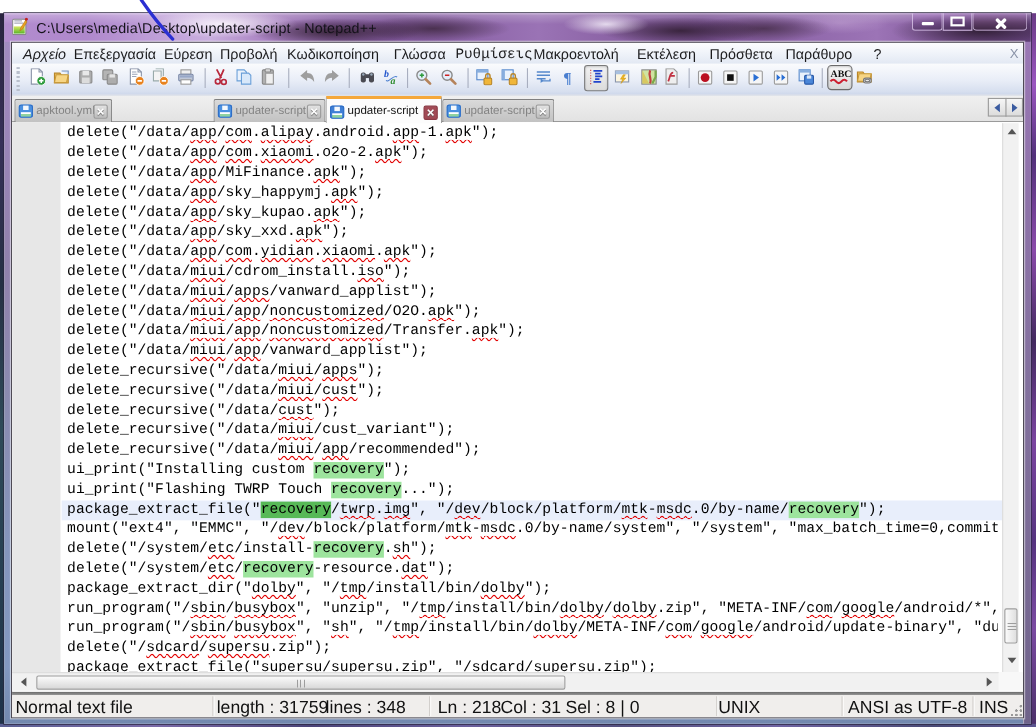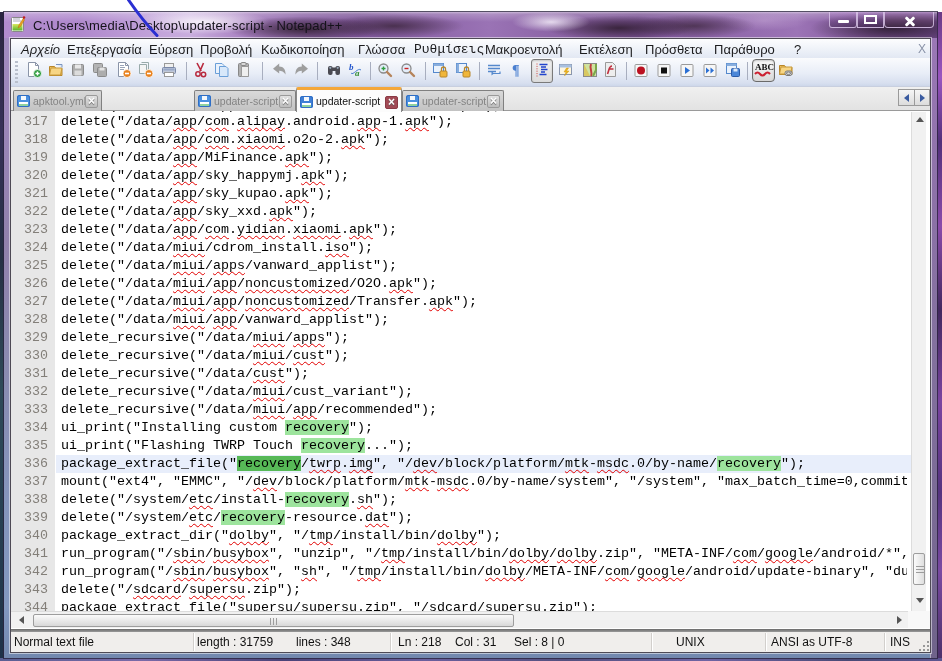--- a/index.html
+++ b/index.html
@@ -86,21 +86,21 @@
   #vscroll{position:absolute;left:900px;top:1px;width:15px;height:499px;background:#f1f1f1;border-left:1px solid #dcdcdc;}
   #vthumb{position:absolute;left:1px;top:441px;width:12px;height:32px;border:1px solid #9d9d9d;border-radius:2px;
      background:linear-gradient(90deg,#fbfbfb,#dfdfdf);}
   #hscroll{position:absolute;left:0;top:500px;width:897px;height:17px;background:#f1f1f1;border-top:1px solid #dcdcdc;}
   #hthumb{position:absolute;left:22px;top:2px;width:481px;height:13px;border:1px solid #9d9d9d;border-radius:2px;
      background:linear-gradient(180deg,#fbfbfb,#d8d8d8);}
   .arr{position:absolute;width:0;height:0;}
   #corner{position:absolute;left:897px;top:500px;width:22px;height:17px;background:#f8f8f8;}
   
   #statsep{left:0;top:590px;width:919px;height:3px;background:linear-gradient(180deg,#6a6a6a,#9a9a9a);}
-  #statusbar{left:0;top:593px;width:919px;height:20px;background:#f0eeec;font-size:12px;color:#111;}
+  #statusbar{left:0;top:593px;width:919px;height:20px;background:#f0eeec;font-size:16px;color:#111;}
   .sbtxt{position:absolute;top:3px;white-space:nowrap;}
   .sbsep{position:absolute;top:1px;width:1px;height:18px;background:#d2cfcc;box-shadow:1px 0 0 #fff;}
 </style></head>
 <body>
   <div id="desk-left" class="abs"></div>
   <div id="desk-right" class="abs"></div>
   <div id="desk-bottom" class="abs"></div>
   <div id="win" class="abs">
     <div id="frame-right" class="abs" style="left:926px;top:26px;width:7px;height:620px;background:linear-gradient(180deg,#9a77b5 0%,#8d72a8 25%,#83719e 50%,#7b6b96 75%,#6f638a 100%);box-shadow:inset 1px 0 0 rgba(255,255,255,.45);"></div>
       <div id="titlebar" class="abs">
@@ -349,21 +349,20 @@
         </div>
         <div style="position:absolute;left:887px;top:2px;width:32px;height:17px;border:1px solid #9a9a9a;background:linear-gradient(180deg,#f6f6f6,#dcdcdc);"></div>
         <div style="position:absolute;left:903px;top:2px;width:1px;height:17px;background:#9a9a9a;"></div>
         <div class="arr" style="left:893px;top:7px;border-top:4px solid transparent;border-bottom:4px solid transparent;border-right:5px solid #3a5ba0;"></div>
         <div class="arr" style="left:909px;top:7px;border-top:4px solid transparent;border-bottom:4px solid transparent;border-left:5px solid #3a5ba0;"></div>
       </div>
       <div id="editor" class="abs">
         <div id="gutter"></div>
         <div style="position:absolute;left:50px;top:-14px;font-family:'Liberation Mono',monospace;font-size:13.333px;line-height:18px;white-space:pre;">delete("/data/miui/app/noncustomized/PaymentTest.apk");</div>
         <div id="caretline"></div>
-        <div id="lnums">317<br>318<br>319<br>320<br>321<br>322<br>323<br>324<br>325<br>326<br>327<br>328<br>329<br>330<br>331<br>332<br>333<br>334<br>335<br>336<br>337<br>338<br>339<br>340<br>341<br>342<br>343<br>344<br></div>
         <div id="code"><div>delete("/data/<span class="sq">app</span>/<span class="sq">com</span>.<span class="sq">alipay</span>.android.<span class="sq">app</span>-1.<span class="sq">apk</span>");</div><div>delete("/data/<span class="sq">app</span>/<span class="sq">com</span>.<span class="sq">xiaomi</span>.o2o-2.<span class="sq">apk</span>");</div><div>delete("/data/<span class="sq">app</span>/MiFinance.<span class="sq">apk</span>");</div><div>delete("/data/<span class="sq">app</span>/sky_happymj.<span class="sq">apk</span>");</div><div>delete("/data/<span class="sq">app</span>/sky_kupao.<span class="sq">apk</span>");</div><div>delete("/data/<span class="sq">app</span>/sky_xxd.<span class="sq">apk</span>");</div><div>delete("/data/<span class="sq">app</span>/<span class="sq">com</span>.<span class="sq">yidian</span>.<span class="sq">xiaomi</span>.<span class="sq">apk</span>");</div><div>delete("/data/<span class="sq">miui</span>/cdrom_install.<span class="sq">iso</span>");</div><div>delete("/data/<span class="sq">miui</span>/<span class="sq">apps</span>/vanward_applist");</div><div>delete("/data/<span class="sq">miui</span>/<span class="sq">app</span>/<span class="sq">noncustomized</span>/O2O.<span class="sq">apk</span>");</div><div>delete("/data/<span class="sq">miui</span>/<span class="sq">app</span>/<span class="sq">noncustomized</span>/Transfer.<span class="sq">apk</span>");</div><div>delete("/data/<span class="sq">miui</span>/<span class="sq">app</span>/vanward_applist");</div><div>delete_recursive("/data/<span class="sq">miui</span>/<span class="sq">apps</span>");</div><div>delete_recursive("/data/<span class="sq">miui</span>/<span class="sq">cust</span>");</div><div>delete_recursive("/data/<span class="sq">cust</span>");</div><div>delete_recursive("/data/<span class="sq">miui</span>/cust_variant");</div><div>delete_recursive("/data/<span class="sq">miui</span>/<span class="sq">app</span>/recommended");</div><div>ui_print("Installing custom <span class="hl">recovery</span>");</div><div>ui_print("Flashing TWRP Touch <span class="hl">recovery</span>...");</div><div>package_extract_file("<span class="sel">recovery</span>/<span class="sq">twrp</span>.<span class="sq">img</span>", "/<span class="sq">dev</span>/block/platform/<span class="sq">mtk</span>-<span class="sq">msdc</span>.0/by-name/<span class="hl">recovery</span>");</div><div>mount("ext4", "EMMC", "/<span class="sq">dev</span>/block/platform/<span class="sq">mtk</span>-<span class="sq">msdc</span>.0/by-name/system", "/system", "max_batch_time=0,commit=20,data=ordered");</div><div>delete("/system/<span class="sq">etc</span>/install-<span class="hl">recovery</span>.<span class="sq">sh</span>");</div><div>delete("/system/<span class="sq">etc</span>/<span class="hl">recovery</span>-resource.<span class="sq">dat</span>");</div><div>package_extract_dir("<span class="sq">dolby</span>", "/<span class="sq">tmp</span>/install/bin/<span class="sq">dolby</span>");</div><div>run_program("/<span class="sq">sbin</span>/<span class="sq">busybox</span>", "unzip", "/<span class="sq">tmp</span>/install/bin/<span class="sq">dolby</span>/<span class="sq">dolby</span>.zip", "META-INF/<span class="sq">com</span>/<span class="sq">google</span>/android/*", "-d", "/tmp/install/bin/dolby");</div><div>run_program("/<span class="sq">sbin</span>/<span class="sq">busybox</span>", "<span class="sq">sh</span>", "/<span class="sq">tmp</span>/install/bin/<span class="sq">dolby</span>/META-INF/<span class="sq">com</span>/<span class="sq">google</span>/android/update-binary", "dummy", "/tmp/install");</div><div>delete("/<span class="sq">sdcard</span>/<span class="sq">supersu</span>.zip");</div><div>package_extract_file("supersu/supersu.zip", "/sdcard/supersu.zip");</div></div>
         <div id="vscroll">
           <div class="arr" style="left:4px;top:5px;border-left:4px solid transparent;border-right:4px solid transparent;border-bottom:5px solid #555;"></div>
           <div id="vthumb">
             <div style="position:absolute;left:2px;top:12px;width:8px;height:8px;background:repeating-linear-gradient(180deg,#9d9d9d 0 1px,transparent 1px 3px);"></div>
           </div>
           <div class="arr" style="left:4px;top:486px;border-left:4px solid transparent;border-right:4px solid transparent;border-top:5px solid #555;"></div>
         </div>
         <div id="hscroll">
           <div class="arr" style="left:8px;top:4px;border-top:4px solid transparent;border-bottom:4px solid transparent;border-right:5px solid #555;"></div>
@@ -375,21 +374,21 @@
         <div id="corner"></div>
       </div>
       <div id="statsep" class="abs"></div>
       <div id="statusbar" class="abs">
         <span class="sbtxt" style="left: 3px;">Normal text file</span>
         <span class="sbtxt" style="left: 186px;">length : 31759</span>
         <span class="sbtxt" style="left: 285px;">lines : 348</span>
         <span class="sbtxt" style="left: 387px;">Ln : 218</span>
         <span class="sbtxt" style="left: 444px;">Col : 31</span>
         <span class="sbtxt" style="left: 503px;">Sel : 8 | 0</span>
-        <span class="sbtxt" style="left: 665px;">UNIX</span>
+        <span class="sbtxt" style="left: 642px;">UNIX</span>
         <span class="sbtxt" style="left: 760px;">ANSI as UTF-8</span>
         <span class="sbtxt" style="left: 879px;">INS</span>
         <div class="sbsep" style="left: 182px;"></div>
         <div class="sbsep" style="left: 379px;"></div>
         <div class="sbsep" style="left: 640px;"></div>
         <div class="sbsep" style="left: 754px;"></div>
         <div class="sbsep" style="left: 873px;"></div>
         <div style="position: absolute; left: 907px; top: 8px; width: 12px; height: 12px; background: radial-gradient(1.2px at 10px 2px, rgb(153, 153, 153) 1px, transparent 1.4px), radial-gradient(1.2px at 10px 6px, rgb(153, 153, 153) 1px, transparent 1.4px), radial-gradient(1.2px at 6px 6px, rgb(153, 153, 153) 1px, transparent 1.4px), radial-gradient(1.2px at 10px 10px, rgb(153, 153, 153) 1px, transparent 1.4px), radial-gradient(1.2px at 6px 10px, rgb(153, 153, 153) 1px, transparent 1.4px), radial-gradient(1.2px at 2px 10px, rgb(153, 153, 153) 1px, transparent 1.4px);"></div>
       </div>
     </div>

